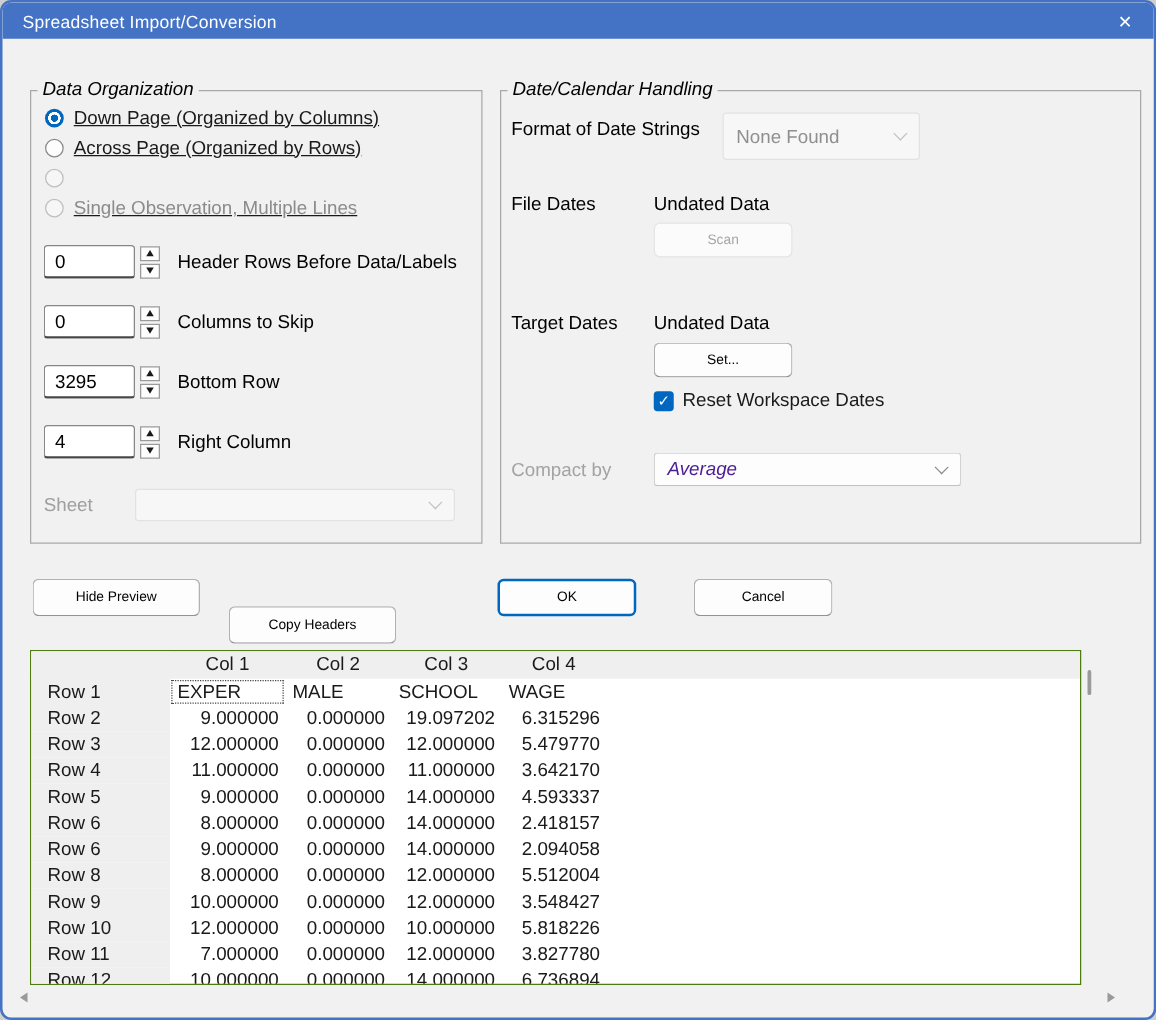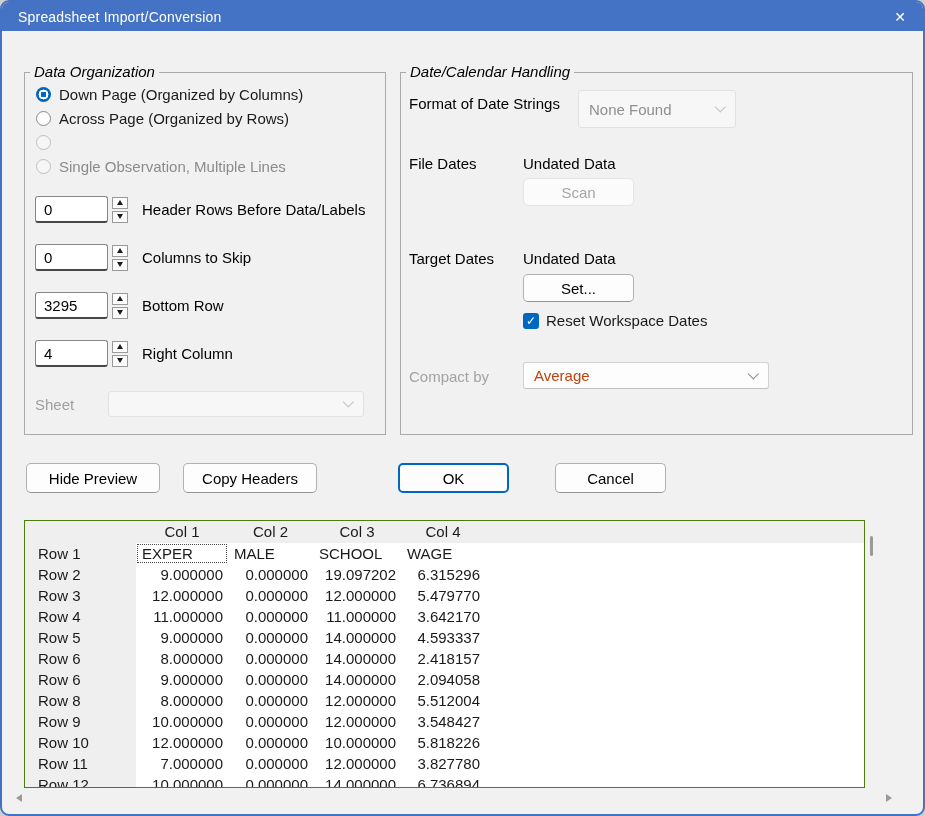--- a/index.html
+++ b/index.html
@@ -16,21 +16,21 @@
   
   .titlebar { height:29px; background:var(--titlebar,#4472C4); display:flex; align-items:center;gap:12px; }
   .titlebar .title { padding-left:16px; font-size:14px; color:#fff; letter-spacing:.2px; }
   .titlebar .close { margin-left:auto; width:46px; height:29px; display:flex; align-items:center; justify-content:center; color:#fff; font-size:14px; cursor:default; }
   
   .group { position:absolute; border:1px solid #a9a9a9; }
   .group-label { position:absolute; top:-10px; left:5px; background:#f1f1f1; padding:0 4px; font-size:15px; color:#000;font-style:italic; }
   .group-left  { left:22px;  top:70px; width:362px; height:363px; }
   .group-right { left:398px; top:70px; width:513px; height:363px; }
   
-  .radios { position:absolute; left:11px; top:9px; }
+  .radios { position:absolute; left:11px; top:9px;text-decoration:underline; }
   .radio-row { display:flex; align-items:center; height:24px; }
   .radio-circle { width:15px; height:15px; border-radius:50%; flex:0 0 15px; }
   .radio-circle.off { border:1px solid #8a8a8a; background:#fdfdfd; }
   .radio-circle.on  { background:radial-gradient(circle at center, var(--accent,#0067C0) 0 2.8px, #ffffff 3px 4.9px, var(--accent,#0067C0) 5.1px 7.5px); }
   .radio-circle.dis { border:1px solid #bfbfbf; background:#f6f6f6; }
   .radio-row .rlabel { margin-left:8px; font-size:15px; }
   .radio-row.disabled .rlabel { color:#8b8b8b; }
   
   .spinners { position:absolute; left:10px; top:123px; }
   .spin-row { display:flex; align-items:center; height:27px; margin-bottom:21px; }
@@ -42,43 +42,43 @@
   .spin-btns { display:flex; flex-direction:column; gap:2px; margin-left:4px; }
   .spin-btn { width:16px; height:12px; border:1px solid #9a9a9a; background:#fdfdfd; display:flex; align-items:center; justify-content:center; padding:0; }
   .tri-up   { width:0; height:0; border-left:3.5px solid transparent; border-right:3.5px solid transparent; border-bottom:5px solid #1a1a1a; }
   .tri-down { width:0; height:0; border-left:3.5px solid transparent; border-right:3.5px solid transparent; border-top:5px solid #1a1a1a; }
   .spin-label { margin-left:14px; font-size:15px; color:#000; }
   
   .combo { position:absolute; display:flex; align-items:center; border-radius:3px; font-size:15px; padding:0 10px; }
   .combo .chev { margin-left:auto; width:8px; height:8px; border-left:1.6px solid #8e8e8e; border-bottom:1.6px solid #8e8e8e; transform:rotate(-45deg) translate(1px,-2px); }
   .combo.disabled { background:#f7f7f7; border:1px solid #e2e2e2; color:#8f8f8f; }
   .combo.disabled .chev { border-color:#c2c2c2; }
-  .combo.enabled { background:#fdfdfd; border:1px solid #d2d2d2; border-bottom-color:#c2c2c2; color:#c2410c; }
+  .combo.enabled { background:#fdfdfd; border:1px solid #d2d2d2; border-bottom-color:#c2c2c2; color:#4c1d95;font-style:italic; }
   .sheet-label { position:absolute; left:10px; top:323px; font-size:15px; color:#9f9f9f; }
   .sheet-combo { left:83px; top:318px; width:256px; height:26px; }
   
   .fld-label { position:absolute; font-size:15px; color:#000; }
   .fld-label.dim { color:#a3a3a3; }
   .format-combo { left:177px; top:17px; width:158px; height:38px; }
   .compact-combo { left:122px; top:289px; width:246px; height:27px; }
   .btn {
     display:flex; align-items:center; justify-content:center;
     background:#fdfdfd; border:1px solid #b1b1b1; border-bottom-color:#939393;
-    border-radius:5px; font-family:"Liberation Sans",sans-serif; font-size:15px; color:#000;
+    border-radius:5px; font-family:"Liberation Sans",sans-serif; font-size:11px; color:#000;
   }
   .btn.disabled { background:#fbfbfb; border-color:#e4e4e4; color:#a6a6a6; }
   .scan-btn { position:absolute; left:122px; top:105px; width:111px; height:28px; }
   .set-btn  { position:absolute; left:122px; top:201px; width:111px; height:28px; }
   .chk-row { position:absolute; left:122px; top:239px; display:flex; align-items:center; }
   .checkbox { width:16px; height:16px; background:var(--accent,#0067C0); border-radius:3px; color:#fff; font-size:12px; line-height:16px; text-align:center; }
   .chk-row .clabel { margin-left:7px; font-size:15px; }
   
   .bottom-btn { position:absolute; top:461px; height:30px; }
   .btn-hide   { left:24px;  width:134px; }
-  .btn-copy   { left:181px; width:134px; }
+  .btn-copy   { left:181px; width:134px;margin-top:22px; }
   .btn-ok     { left:396px; width:111px; border:2px solid var(--accent,#0067C0); }
   .btn-cancel { left:553px; width:111px; }
   
   .preview { position:absolute; left:22px; top:518px; width:841px; height:268px; background:#fff; border:1px solid #4d7c0f; overflow:hidden; font-size:15px; }
   .trow { display:grid; grid-template-columns:111px 92px 85px 88px 84px 1fr; height:21px; line-height:21px; }
   .trow.header { height:22px; line-height:22px; background:#efefef; }
   .tcell { overflow:hidden; white-space:nowrap; }
   .tcell.corner { background:#efefef; }
   .tcell.colhead { text-align:center; }
   .tcell.rowlabel { background:#efefef; padding-left:13px; }

